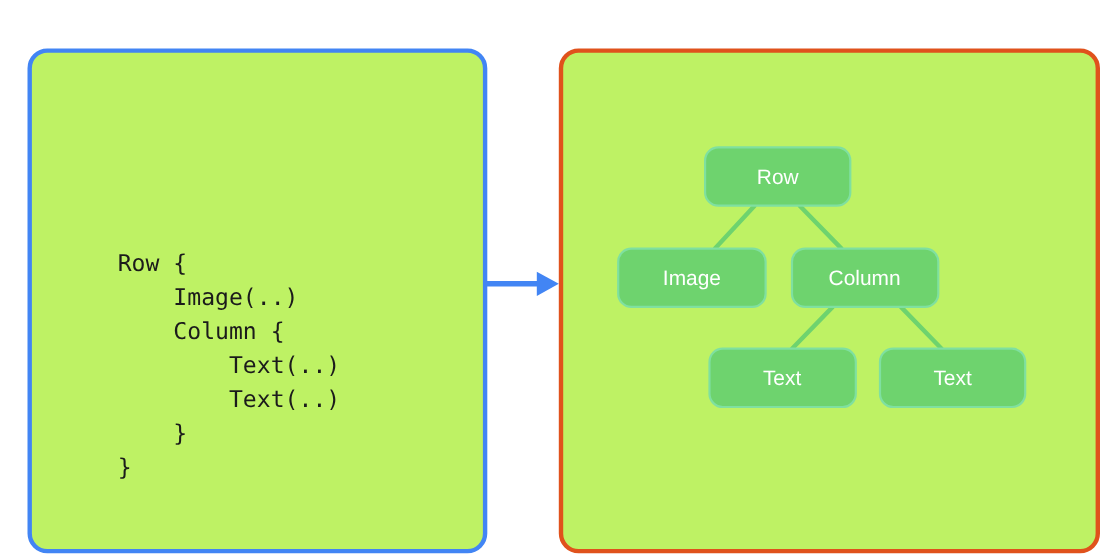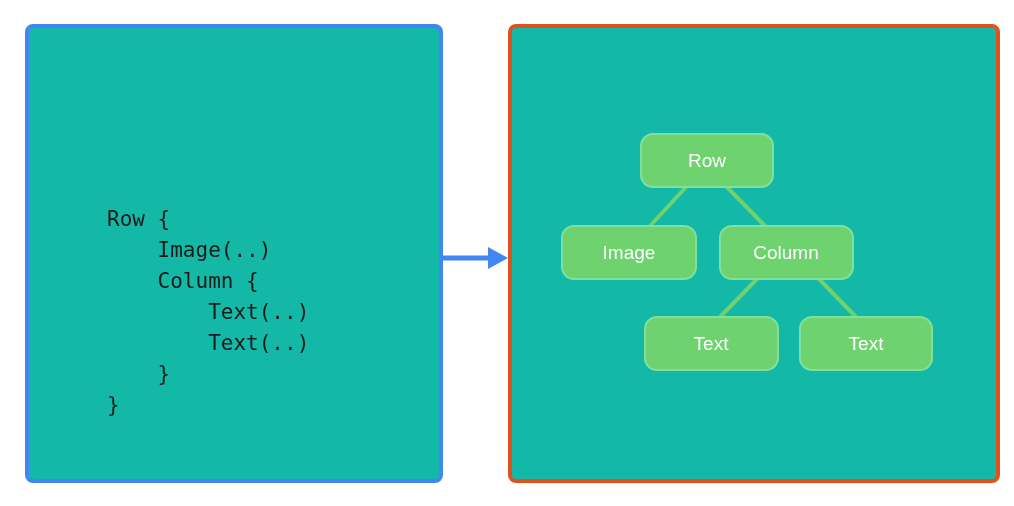--- a/index.html
+++ b/index.html
@@ -18,24 +18,25 @@
   .stage {
     position: absolute;
     inset: 0;
     width: 1014px;
     height: 506px;
   }
 
   
   .panel {
     position: absolute;
-    background: #14b8a6;
+    background: #bef264;
     border-style: solid;
-    border-radius: 8px;
+    border-radius: 18px;
     box-sizing: border-box;
+    margin-top: 20px;
   }
   .panel-code {
     left: 25px;
     top: 24px;
     width: 418px;
     height: 459px;
     border-width: 4px;
     border-color: #4285f4;
   }
   .panel-tree {

